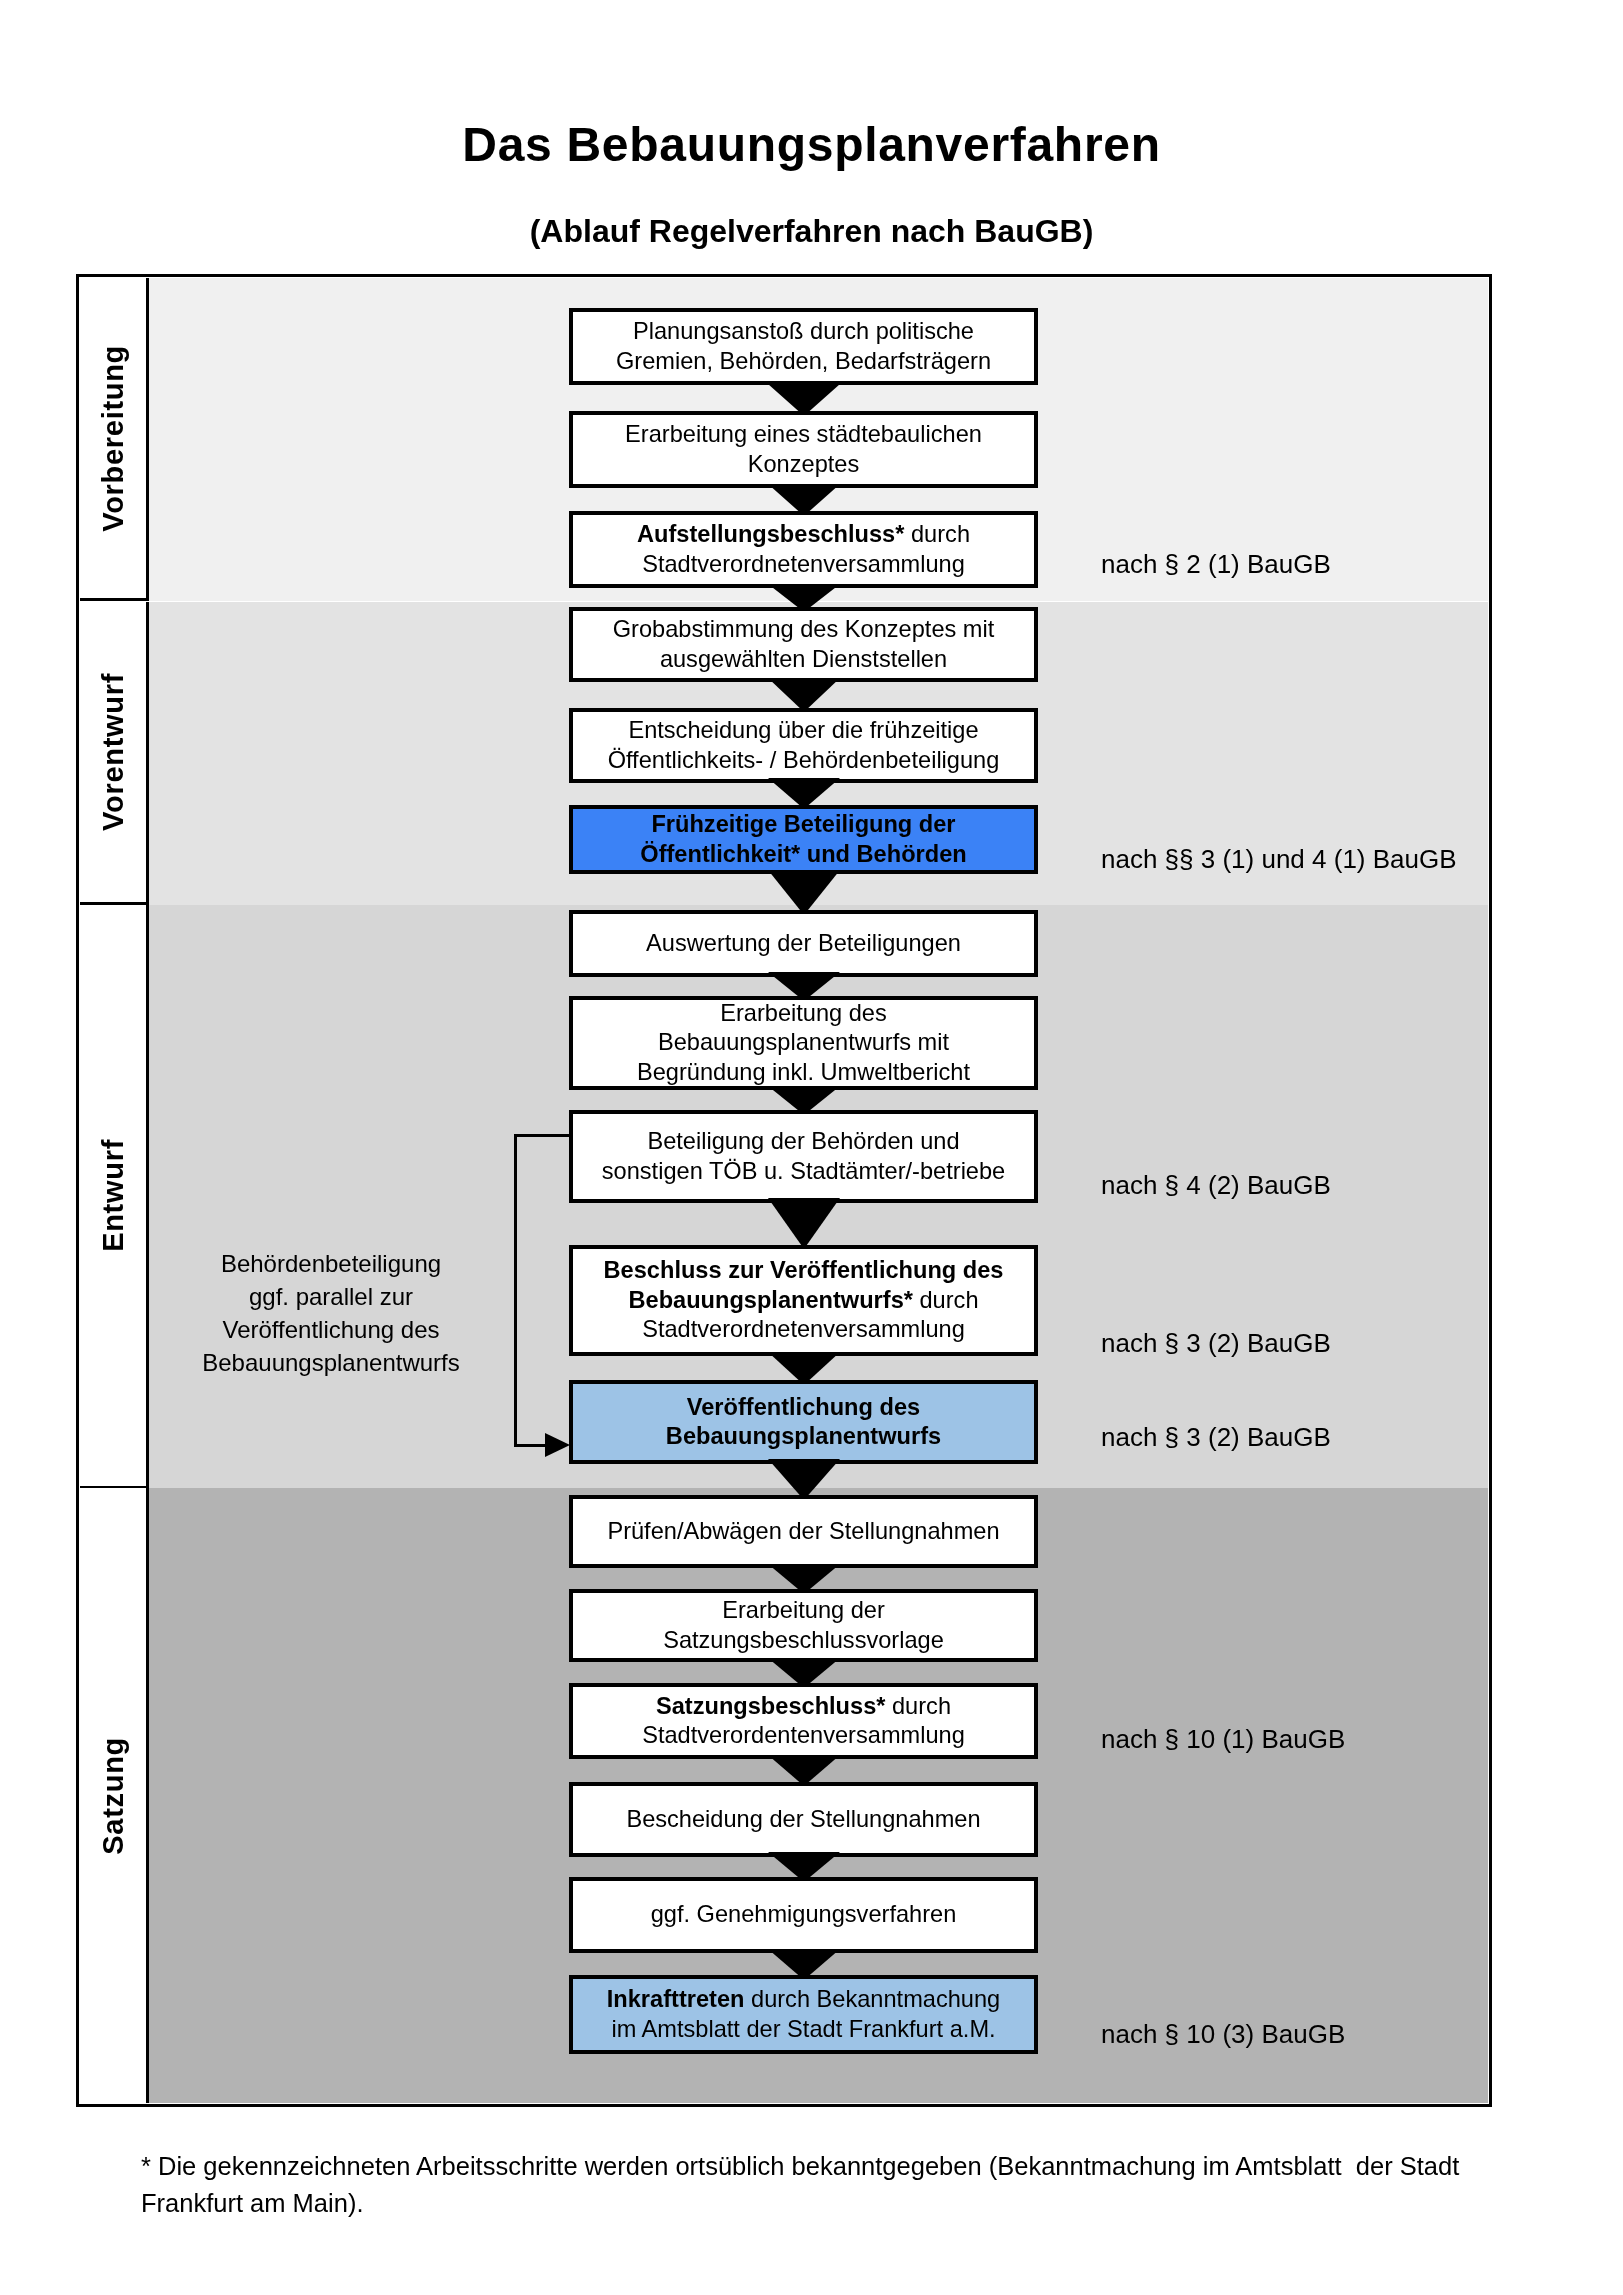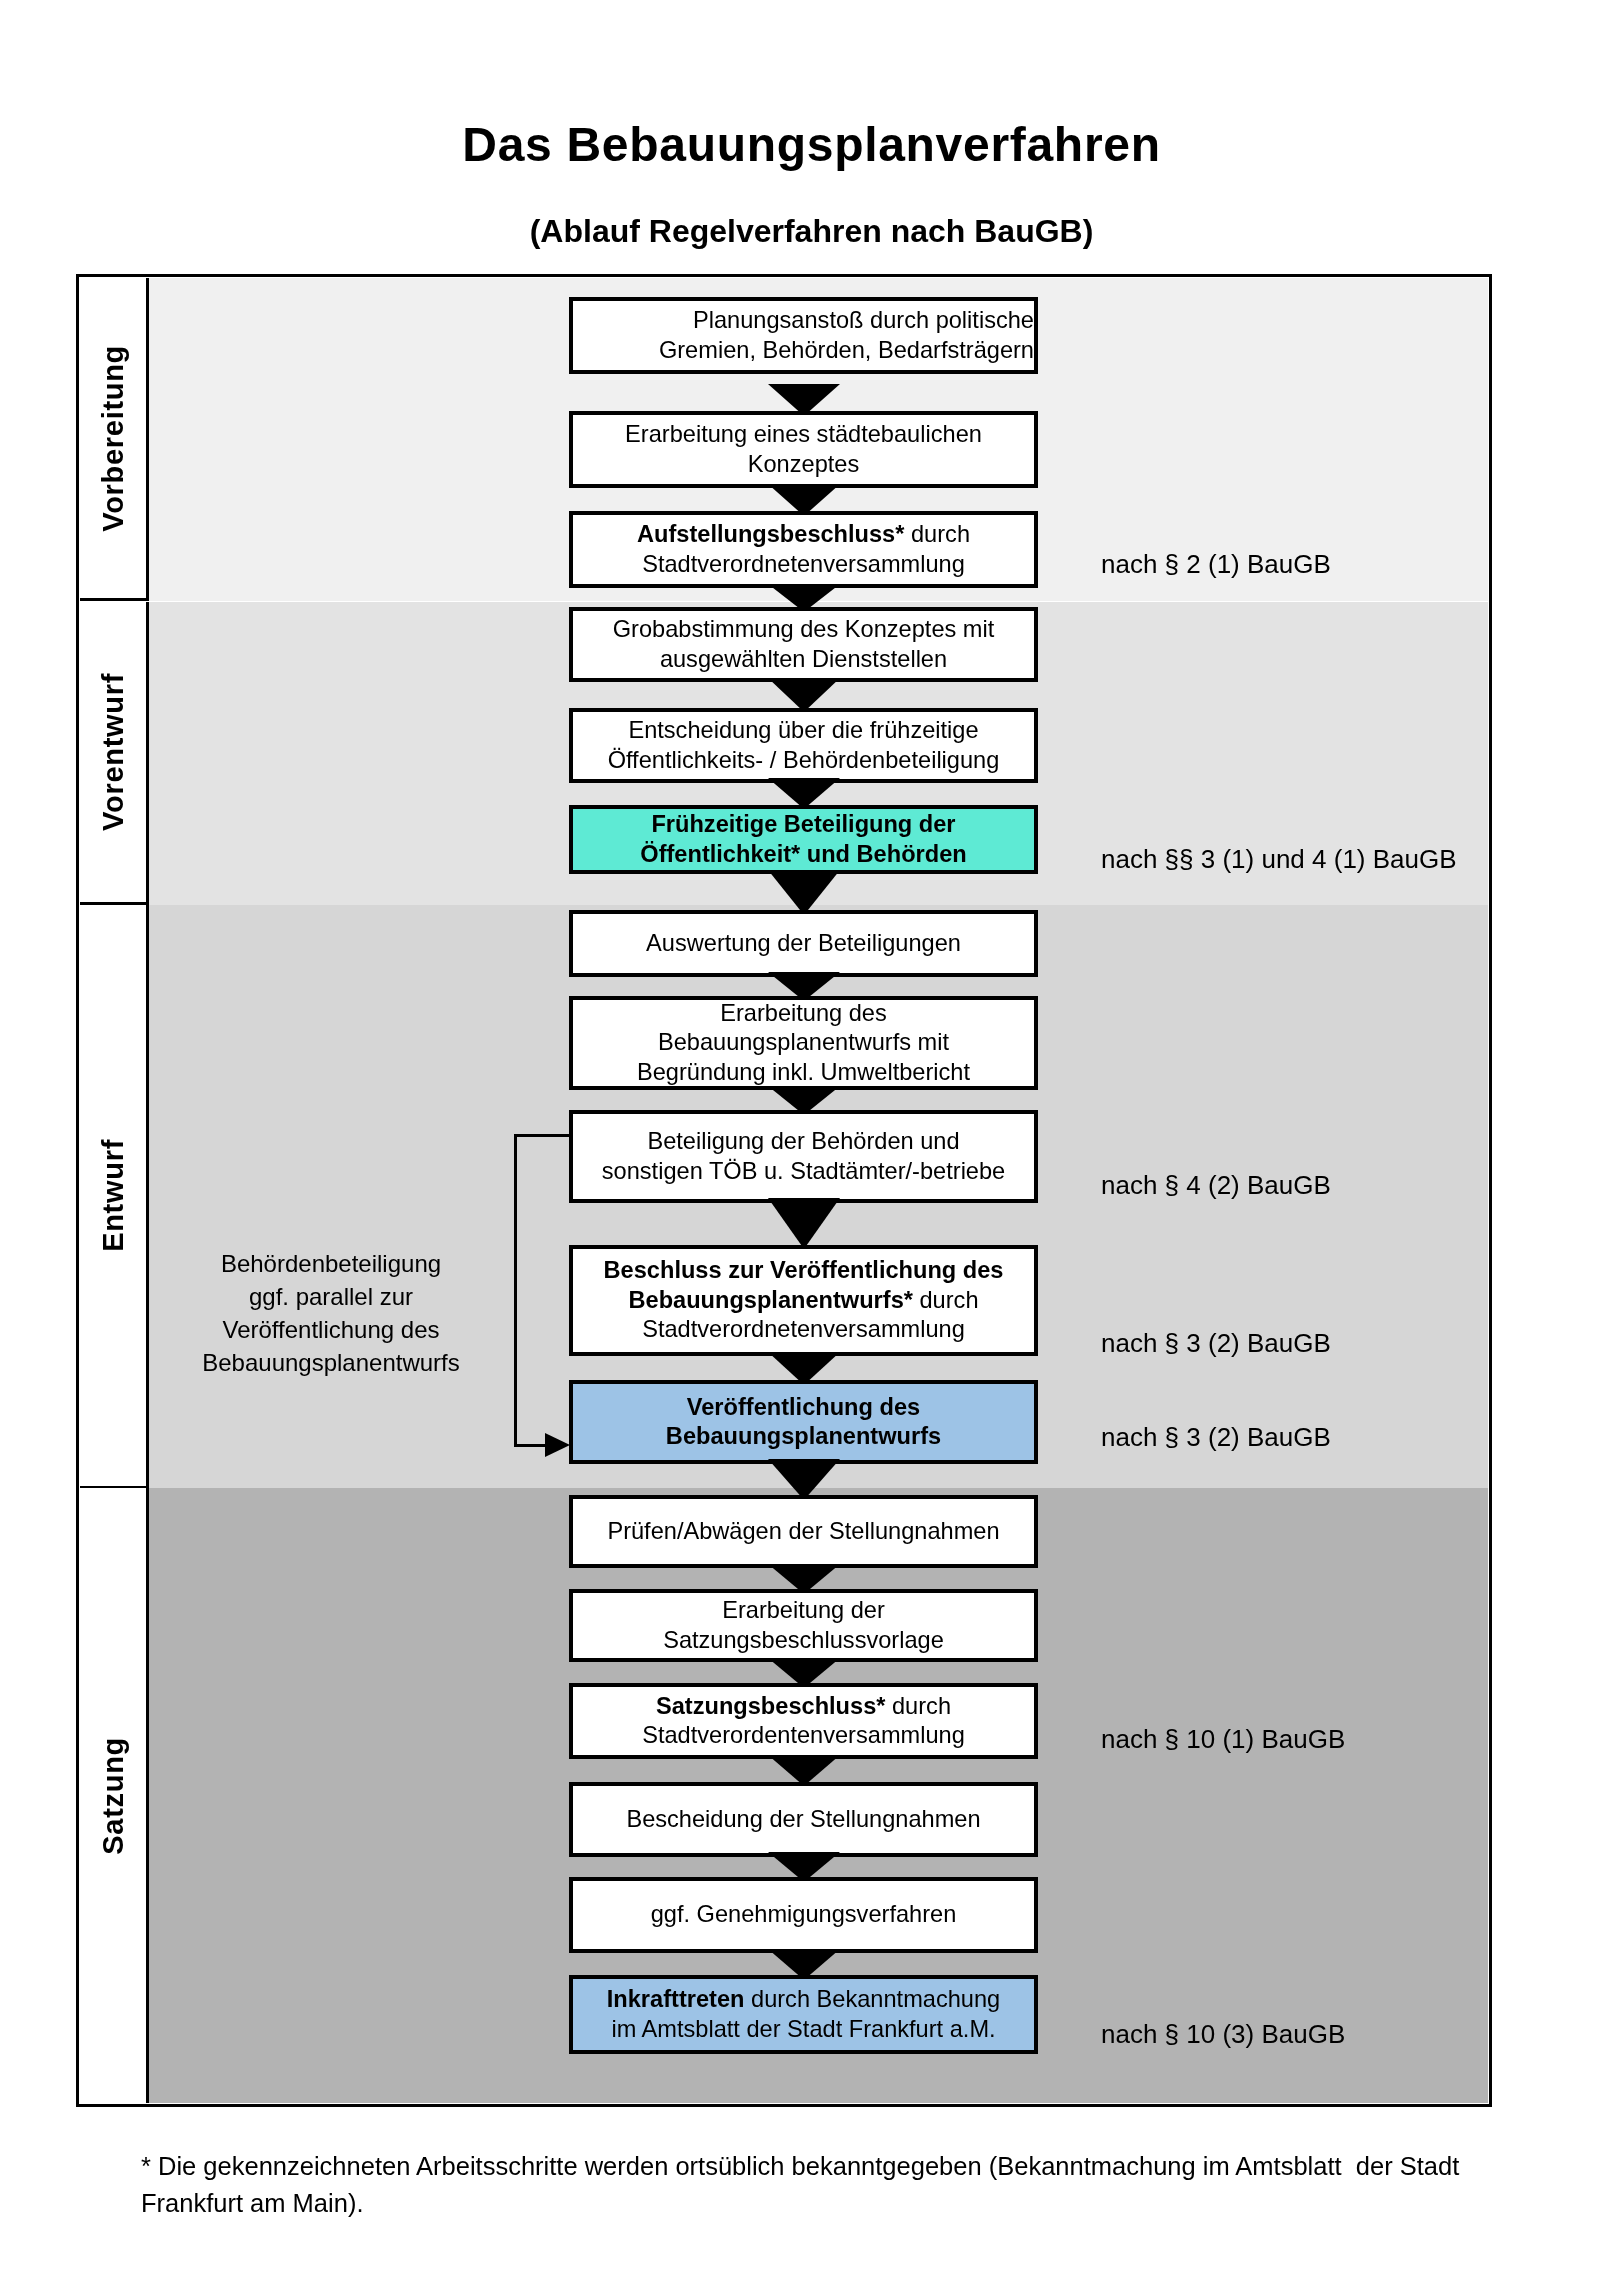--- a/index.html
+++ b/index.html
@@ -84,21 +84,21 @@
     <div class="phase-band" style="top: 905px; height: 584px; background: rgb(214, 214, 214);"></div>
     <div class="phase-cell with-div" style="top: 905px; height: 584px;">
       <span class="phase-label">Entwurf</span>
     </div>
     <div class="phase-band" style="top: 1488px; height: 615px; background: rgb(179, 179, 179);"></div>
     <div class="phase-cell" style="top: 1488px; height: 615px;">
       <span class="phase-label">Satzung</span>
     </div>
   </div>
 <div id="box-layer">
-    <div class="pbox" style="top: 297px; height: 77px; align-items: flex-end;">
+    <div class="pbox" style="top: 308px; height: 77px;">
       <div><span>Planungsanstoß durch politische</span></div>
       <div><span>Gremien, Behörden, Bedarfsträgern</span></div>
     </div>
     <div class="flow-arrow" style="top: 384px; border-top-width: 32px;"></div>
     <div class="pbox" style="top: 411px; height: 77px;">
       <div><span>Erarbeitung eines städtebaulichen</span></div>
       <div><span>Konzeptes</span></div>
     </div>
     <div class="flow-arrow" style="top: 484px; border-top-width: 32px;"></div>
     <div class="pbox" style="top: 511px; height: 77px;">
@@ -110,21 +110,21 @@
     <div class="pbox" style="top: 607px; height: 75px;">
       <div><span>Grobabstimmung des Konzeptes mit</span></div>
       <div><span>ausgewählten Dienststellen</span></div>
     </div>
     <div class="flow-arrow" style="top: 678px; border-top-width: 34px;"></div>
     <div class="pbox" style="top: 708px; height: 75px;">
       <div><span>Entscheidung über die frühzeitige</span></div>
       <div><span>Öffentlichkeits- / Behördenbeteiligung</span></div>
     </div>
     <div class="flow-arrow" style="top: 778px; border-top-width: 31px;"></div>
-    <div class="pbox" style="top: 805px; height: 69px; background: #5eead4;">
+    <div class="pbox" style="top: 805px; height: 69px; background: #3b82f6;">
       <div><span class="b">Frühzeitige Beteiligung der</span></div>
       <div><span class="b">Öffentlichkeit* und Behörden</span></div>
     </div>
     <div class="side-ref" style="top: 842px;">nach §§ 3 (1) und 4 (1) BauGB</div>
     <div class="flow-arrow" style="top: 870px; border-top-width: 45px;"></div>
     <div class="pbox" style="top: 910px; height: 67px;">
       <div><span>Auswertung der Beteiligungen</span></div>
     </div>
     <div class="flow-arrow" style="top: 972px; border-top-width: 29px;"></div>
     <div class="pbox" style="top: 996px; height: 94px;">

